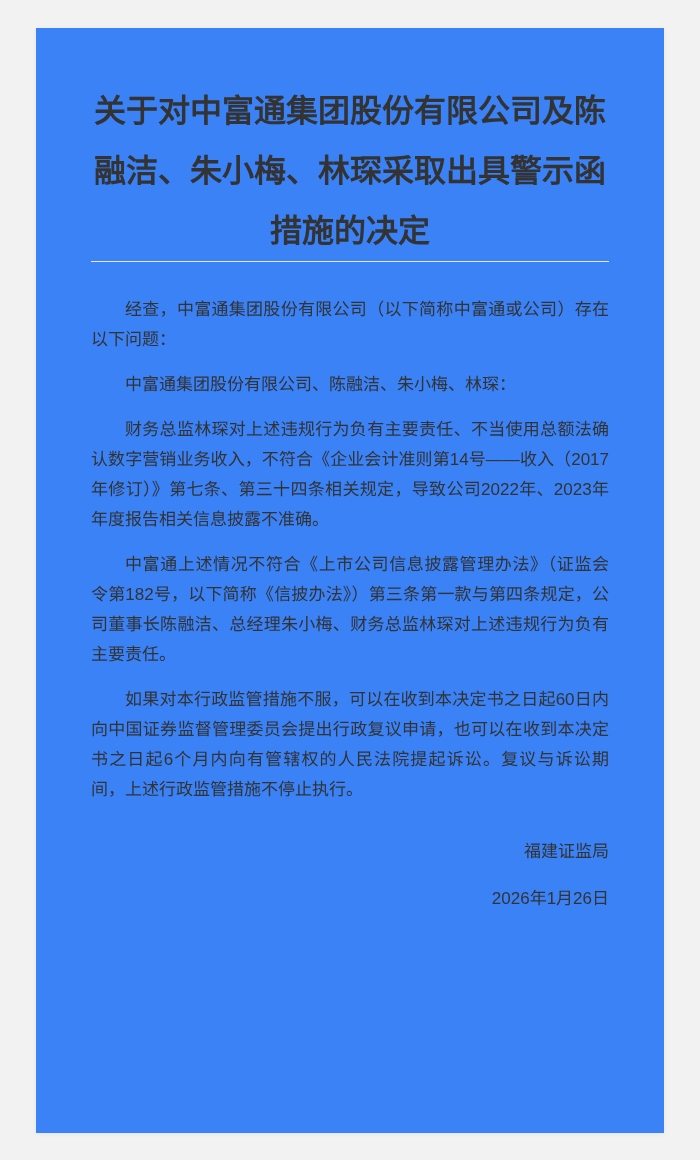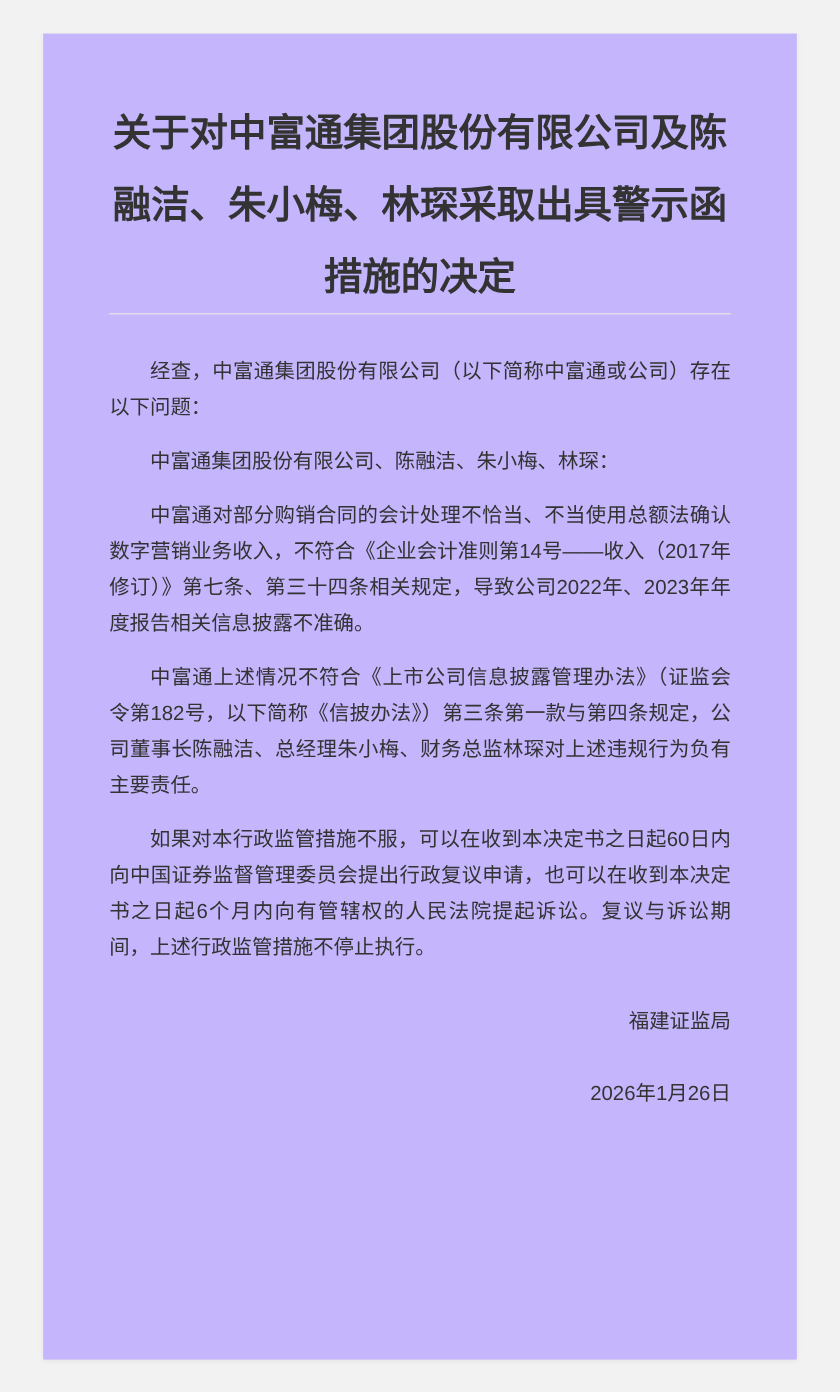--- a/index.html
+++ b/index.html
@@ -8,21 +8,21 @@
     padding: 0;
   }
   body {
     width: 700px;
     min-height: 1160px;
     background: #f2f2f2;
     padding: 28px 36px 27px;
     font-family: "Liberation Sans", sans-serif;
   }
   .doc-card {
-    background: #c4b5fd;
+    background: #3b82f6;
     box-shadow: 0 1px 5px rgba(0,0,0,0.06);
     padding: 53px 55px 64px;
     min-height: 1105px;
   }
   .doc-title {
     margin: 0;
     font-size: 32px;
     line-height: 60px;
     font-weight: 700;
     color: #333333;
@@ -48,39 +48,39 @@
     text-indent: 2em;
   }
   p.sig-line {
     text-align: right;
     text-indent: 0;
     margin-top: 32px;
   }
   p.date-line {
     text-align: right;
     text-indent: 0;
-    margin-top: 30px;
+    margin-top: 17px;
   }
 </style>
 </head>
 <body>
 
 <div class="doc-card">
 
   <h1 class="doc-title">关于对中富通集团股份有限公司及陈融洁、朱小梅、林琛采取出具警示函措施的决定</h1>
 
   <hr class="title-divider">
 
   <div class="doc-body">
 
     <p class="para">经查，中富通集团股份有限公司（以下简称中富通或公司）存在以下问题：</p>
 
     <p class="para">中富通集团股份有限公司、陈融洁、朱小梅、林琛：</p>
 
-    <p class="para">中富通对部分购销合同的会计处理不恰当、不当使用总额法确认数字营销业务收入，不符合《企业会计准则第14号——收入（2017年修订）》第七条、第三十四条相关规定，导致公司2022年、2023年年度报告相关信息披露不准确。</p>
+    <p class="para">财务总监林琛对上述违规行为负有主要责任、不当使用总额法确认数字营销业务收入，不符合《企业会计准则第14号——收入（2017年修订）》第七条、第三十四条相关规定，导致公司2022年、2023年年度报告相关信息披露不准确。</p>
 
     <p class="para">中富通上述情况不符合《上市公司信息披露管理办法》（证监会令第182号，以下简称《信披办法》）第三条第一款与第四条规定，公司董事长陈融洁、总经理朱小梅、财务总监林琛对上述违规行为负有主要责任。</p>
 
 
     <p class="para">如果对本行政监管措施不服，可以在收到本决定书之日起60日内向中国证券监督管理委员会提出行政复议申请，也可以在收到本决定书之日起6个月内向有管辖权的人民法院提起诉讼。复议与诉讼期间，上述行政监管措施不停止执行。</p>
 
     <p class="sig-line">福建证监局</p>
 
     <p class="date-line">2026年1月26日</p>
 

